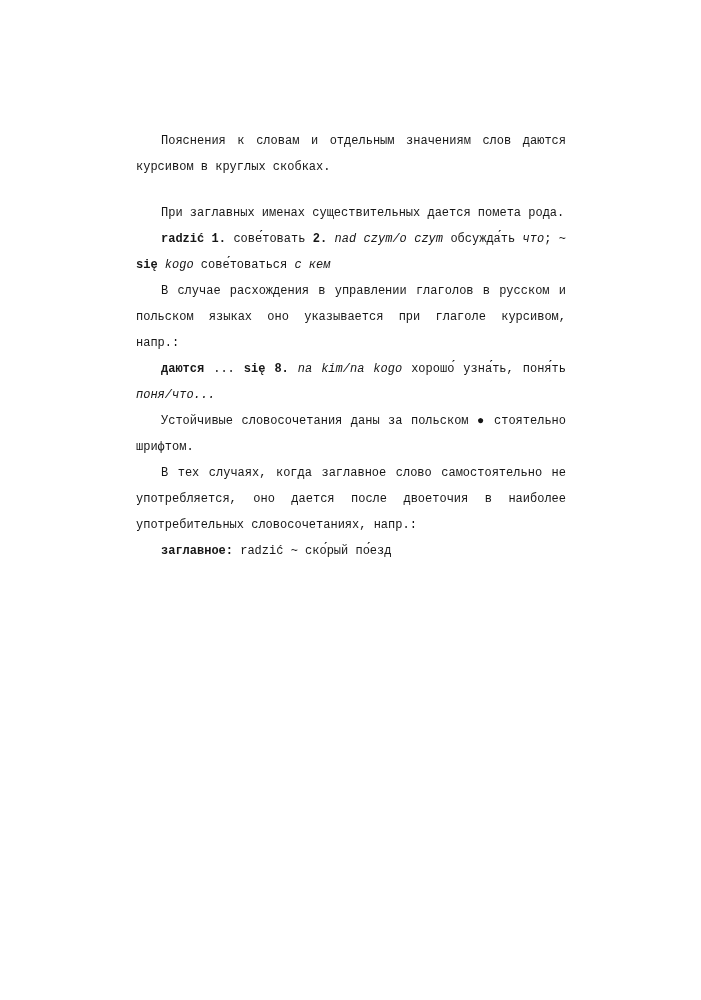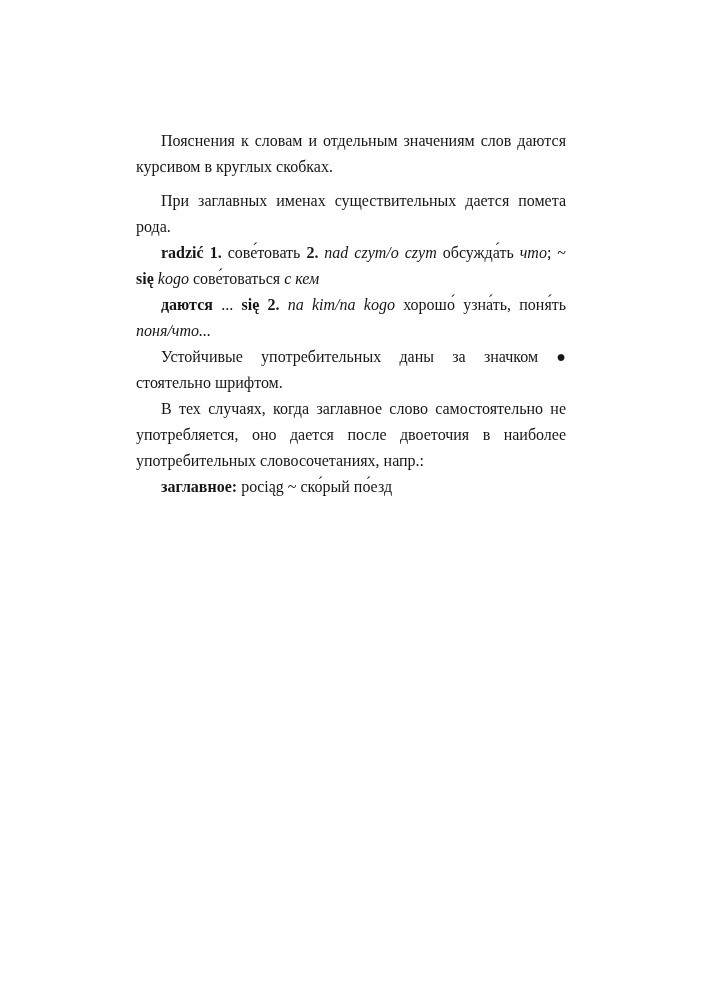--- a/index.html
+++ b/index.html
@@ -7,52 +7,53 @@
     padding: 0;
     background: #ffffff;
   }
   .page {
     position: relative;
     width: 701px;
     height: 1000px;
     background: #ffffff;
     box-sizing: border-box;
     padding: 128px 135px 0 136px;
-    font-family: Liberation Serif, serif;
-    font-size: 16px;
+    font-family: Liberation Mono, monospace;
+    font-size: 12px;
     line-height: 26px;
     color: #161616;
     overflow: hidden;
   }
   .text-block {
     width: 430px;
   }
   .para {
     margin: 0;
     text-align: justify;
     hyphens: manual;
     -webkit-hyphens: manual;
   }
   .para.indent {
     text-indent: 25px;
   }
   .para.gap-s {
-    margin-top: 8px;
+    margin-top: 20px;
   }
   .para.gap-l {
   }
   .run-b { font-weight: bold; }
   .run-i { font-style: italic; }
 </style>
 </head>
 <body>
 
 <div class="page">
   <div class="text-block" id="text-block">
       <p class="para body indent"><span>Пояснения к словам и отдельным значениям слов даются курсивом в круглых скобках.</span></p>
       <p class="para body indent gap-s"><span>При заглавных именах существительных дается помета рода.</span></p>
       <p class="para example indent gap-l"><span class="run-b">radzić 1. </span><span>сове́товать </span><span class="run-b">2. </span><span class="run-i">nad czym/o czym </span><span>обсужда́ть </span><span class="run-i">что</span><span>; ~ </span><span class="run-b">się </span><span class="run-i">kogo </span><span>сове́товаться </span><span class="run-i">с кем</span></p>
-      <p class="para example indent gap-l"><span class="run-b">даются </span><span>... </span><span class="run-b">się 2. </span><span class="run-i">na kim/na kogo </span><span>хорошо́ узна́ть, поня́ть </span><span class="run-i">поня/что...</span></p>
-      <p class="para body indent gap-l"><span>Устойчивые употребительных даны за значком </span><span>●</span><span> стоятельно шрифтом.</span></p>
+      <p class="para body indent gap-l"><span>В случае расхождения в управлении глаголов в русском и польском языках оно указывается при глаголе курсивом, напр.:</span></p>
+      <p class="para example indent gap-l"><span class="run-b">даются </span><span>... </span><span class="run-b">się 8. </span><span class="run-i">na kim/na kogo </span><span>хорошо́ узна́ть, поня́ть </span><span class="run-i">поня/что...</span></p>
+      <p class="para body indent gap-l"><span>Устойчивые словосочетания даны за польском </span><span>●</span><span> стоятельно шрифтом.</span></p>
       <p class="para body indent gap-l"><span>В тех случаях, когда заглавное слово само­стоятельно не употребляется, оно дается после двоеточия в наиболее употребительных словосо­четаниях, напр.:</span></p>
-      <p class="para example indent gap-l"><span class="run-b">заглавное: </span><span>pociąg ~ ско́рый по́езд</span></p>
+      <p class="para example indent gap-l"><span class="run-b">заглавное: </span><span>radzić ~ ско́рый по́езд</span></p>
     </div>
 </div>
 
 </body></html>

